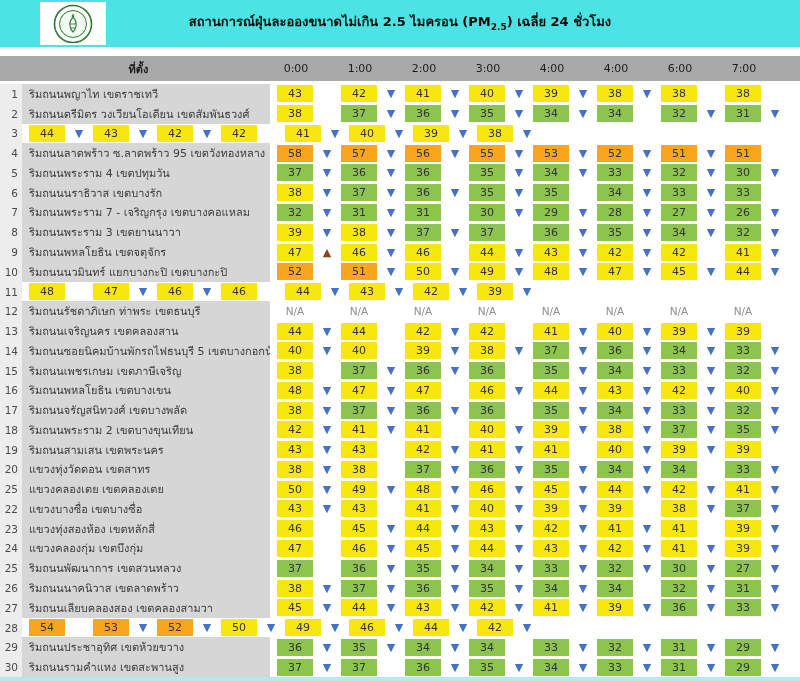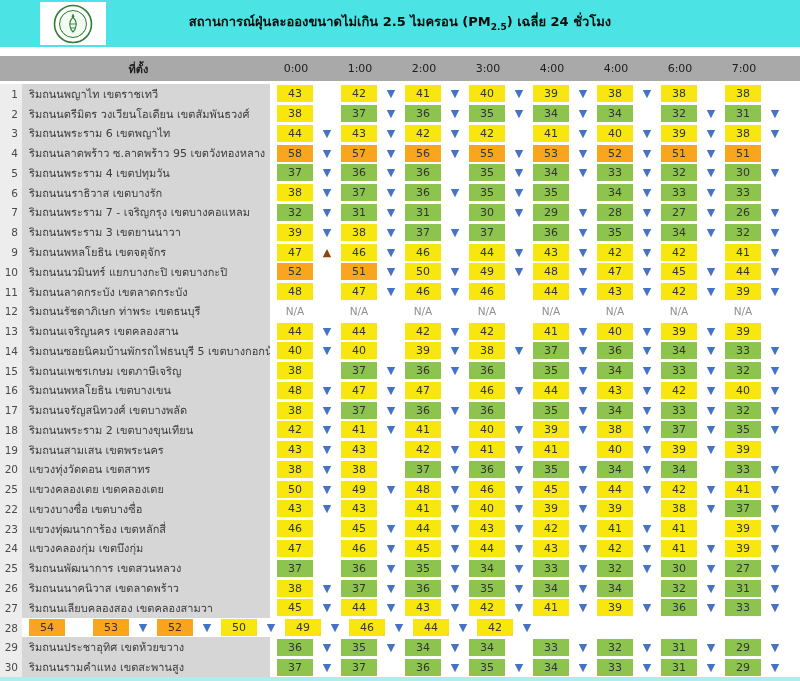--- a/index.html
+++ b/index.html
@@ -109,21 +109,20 @@
         <div class="c-arr" style="color: rgb(68, 114, 196);">▼</div>
         <div class="c-val" style="background: rgb(140, 196, 78);">34</div>
         <div class="c-arr"></div>
         <div class="c-val" style="background: rgb(140, 196, 78);">32</div>
         <div class="c-arr" style="color: rgb(68, 114, 196);">▼</div>
         <div class="c-val" style="background: rgb(140, 196, 78);">31</div>
         <div class="c-arr" style="color: rgb(68, 114, 196);">▼</div>
       </div>
       <div class="row">
     <div class="c-num">3</div>
-    <div class="c-name">ริมถนนพระราม 6 เขตพญาไท</div>
     <div class="c-gap"></div>
   <div class="c-val" style="background: rgb(247, 231, 14);">44</div>
         <div class="c-arr" style="color: rgb(68, 114, 196);">▼</div>
         <div class="c-val" style="background: rgb(247, 231, 14);">43</div>
         <div class="c-arr" style="color: rgb(68, 114, 196);">▼</div>
         <div class="c-val" style="background: rgb(247, 231, 14);">42</div>
         <div class="c-arr" style="color: rgb(68, 114, 196);">▼</div>
         <div class="c-val" style="background: rgb(247, 231, 14);">42</div>
         <div class="c-arr"></div>
         <div class="c-val" style="background: rgb(247, 231, 14);">41</div>
@@ -277,21 +276,20 @@
         <div class="c-arr" style="color: rgb(68, 114, 196);">▼</div>
         <div class="c-val" style="background: rgb(247, 231, 14);">47</div>
         <div class="c-arr" style="color: rgb(68, 114, 196);">▼</div>
         <div class="c-val" style="background: rgb(247, 231, 14);">45</div>
         <div class="c-arr" style="color: rgb(68, 114, 196);">▼</div>
         <div class="c-val" style="background: rgb(247, 231, 14);">44</div>
         <div class="c-arr" style="color: rgb(68, 114, 196);">▼</div>
       </div>
       <div class="row">
     <div class="c-num">11</div>
-    <div class="c-name">ริมถนนลาดกระบัง เขตลาดกระบัง</div>
     <div class="c-gap"></div>
   <div class="c-val" style="background: rgb(247, 231, 14);">48</div>
         <div class="c-arr"></div>
         <div class="c-val" style="background: rgb(247, 231, 14);">47</div>
         <div class="c-arr" style="color: rgb(68, 114, 196);">▼</div>
         <div class="c-val" style="background: rgb(247, 231, 14);">46</div>
         <div class="c-arr" style="color: rgb(68, 114, 196);">▼</div>
         <div class="c-val" style="background: rgb(247, 231, 14);">46</div>
         <div class="c-arr"></div>
         <div class="c-val" style="background: rgb(247, 231, 14);">44</div>
@@ -529,21 +527,21 @@
         <div class="c-arr" style="color: rgb(68, 114, 196);">▼</div>
         <div class="c-val" style="background: rgb(247, 231, 14);">39</div>
         <div class="c-arr"></div>
         <div class="c-val" style="background: rgb(247, 231, 14);">38</div>
         <div class="c-arr" style="color: rgb(68, 114, 196);">▼</div>
         <div class="c-val" style="background: rgb(140, 196, 78);">37</div>
         <div class="c-arr" style="color: rgb(68, 114, 196);">▼</div>
       </div>
       <div class="row">
     <div class="c-num">23</div>
-    <div class="c-name">แขวงทุ่ฒนาการ้อง เขตหลักสี่</div>
+    <div class="c-name">แขวงทุ่งสองห้อง เขตหลักสี่</div>
     <div class="c-gap"></div>
   <div class="c-val" style="background: rgb(247, 231, 14);">46</div>
         <div class="c-arr"></div>
         <div class="c-val" style="background: rgb(247, 231, 14);">45</div>
         <div class="c-arr" style="color: rgb(68, 114, 196);">▼</div>
         <div class="c-val" style="background: rgb(247, 231, 14);">44</div>
         <div class="c-arr" style="color: rgb(68, 114, 196);">▼</div>
         <div class="c-val" style="background: rgb(247, 231, 14);">43</div>
         <div class="c-arr" style="color: rgb(68, 114, 196);">▼</div>
         <div class="c-val" style="background: rgb(247, 231, 14);">42</div>

